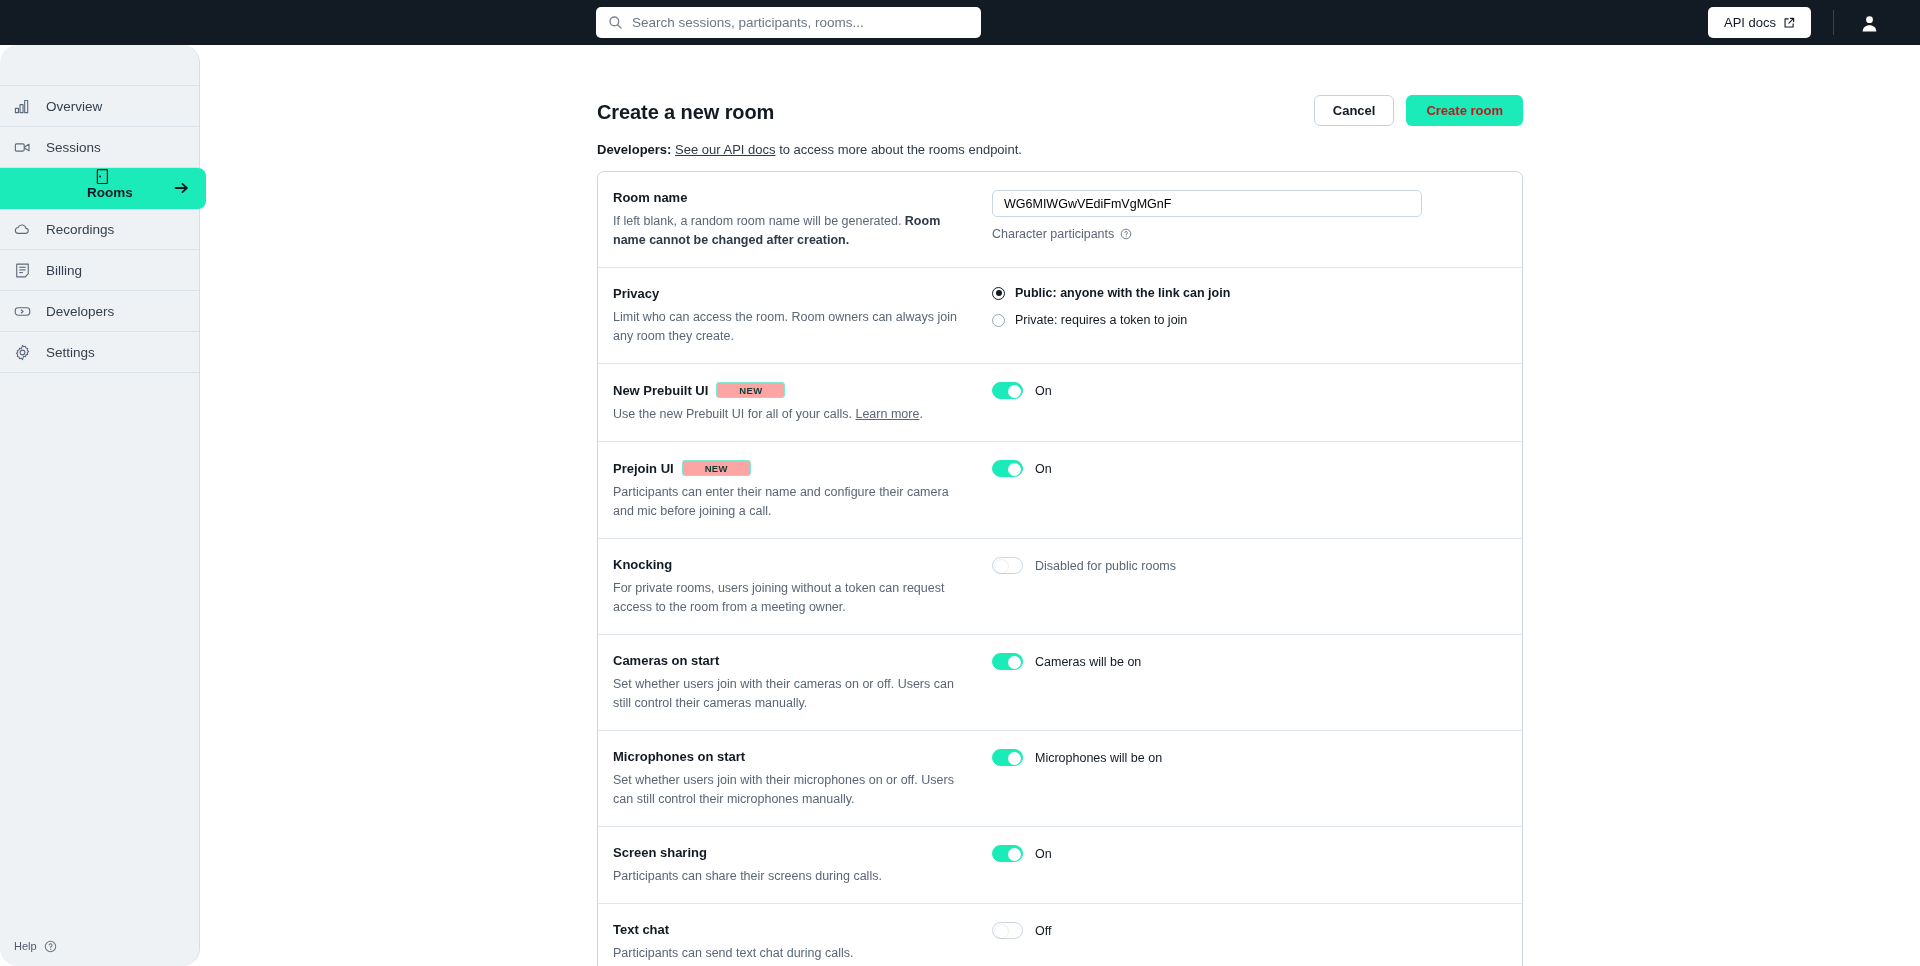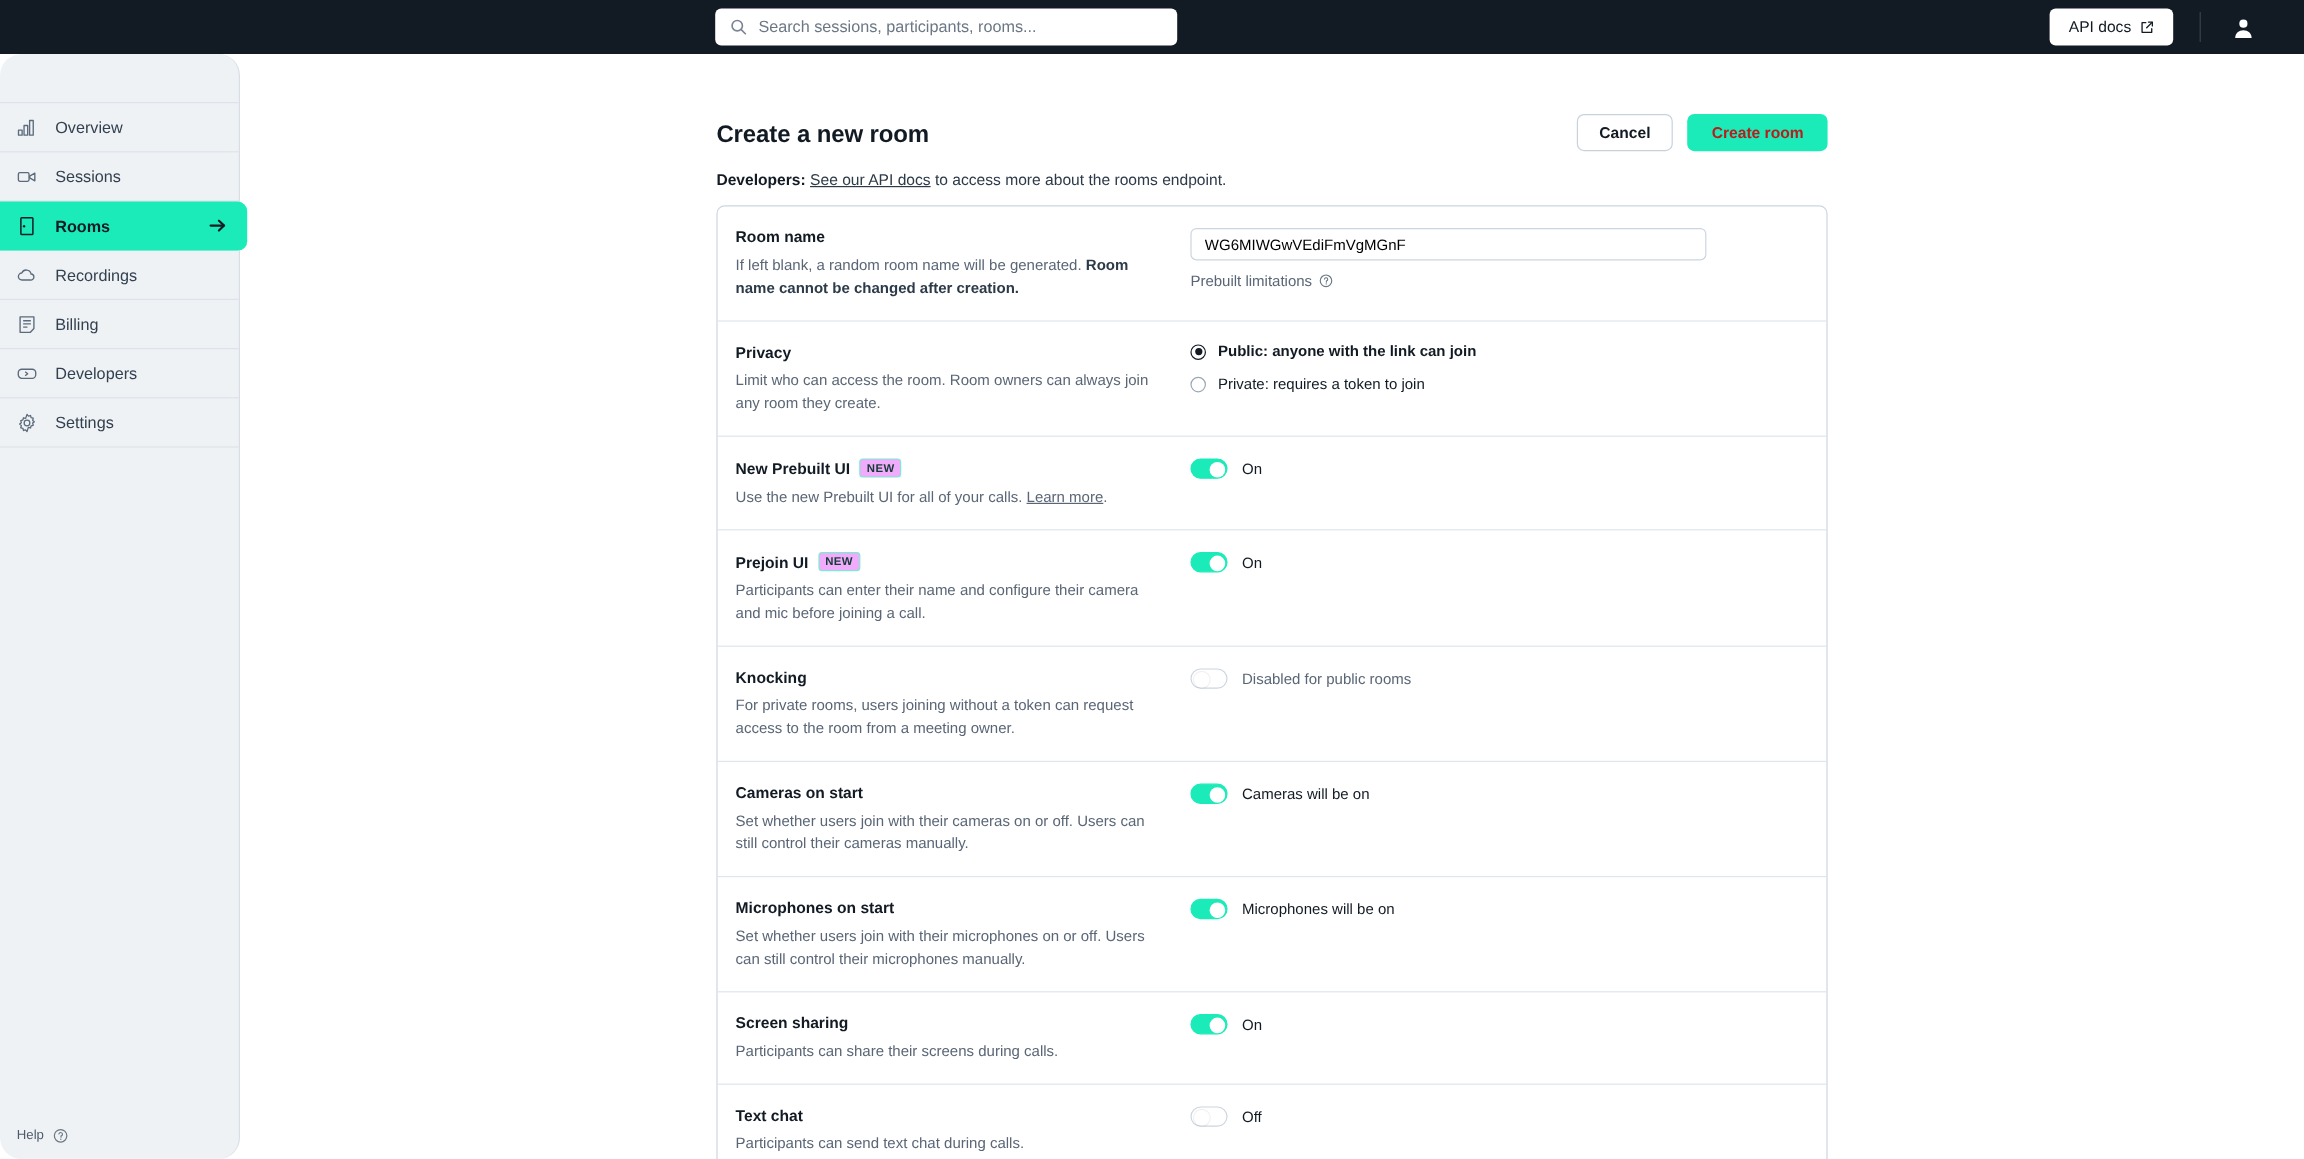--- a/index.html
+++ b/index.html
@@ -86,20 +86,21 @@
     display: block;
   }
   .nav-item.active {
     background: #1bebb9;
     border-radius: 0 8px 8px 0;
     border-bottom: 1px solid #1bebb9;
     width: 206px;
     font-weight: bold;
     color: #121a24;
     z-index: 2;
+    flex-direction: column;
   }
   .nav-item.active .nav-arrow {
     position: absolute; right: 17px; top: 50%;
     transform: translateY(-50%);
     width: 15px; height: 15px; display:block;
   }
   .help-row {
     position: absolute; left: 0; bottom: 0;
     width: 199px; height: 40px;
     display: flex; align-items: center;
@@ -165,22 +166,22 @@
     width: 394px; flex: 0 0 394px;
     padding-left: 15px; padding-right: 22px;
   }
   .row-title {
     font-size: 13px; font-weight: bold; color: #121a24;
     display: flex; align-items: center; gap: 8px;
     margin-bottom: 7px;
   }
   .badge-new {
     display: inline-flex; align-items: center; justify-content: center;
-    height: 16px; padding: 0 5px;
-    background: #f0abfc; border: 1px solid #7eebd1;
+    height: 16px; padding: 0 22px;
+    background: #fca5a5; border: 1px solid #7eebd1;
     border-radius: 3px;
     font-size: 9.5px; font-weight: bold; letter-spacing: 0.3px;
     color: #123b33;
   }
   .row-desc {
     font-size: 12.5px; line-height: 1.52; color: #5a6borange;
     color: #5a6676;
   }
   .row-desc b { font-weight: bold; color: #2d3a48; }
   .row-desc a { color: #5a6676; text-decoration: underline; }
@@ -398,21 +399,21 @@
         <div class="row-title">
           <span>Room name</span>
         </div>
         <div class="row-desc">
           <span>If left blank, a random room name will be generated. </span><b>Room name cannot be changed after creation.</b>
         </div>
       </div>
       <div class="row-right">
         <input class="text-input" type="text" value="WG6MIWGwVEdiFmVgMGnF" style="">
         <div class="sub-link">
-          <span>Prebuilt limitations</span>
+          <span>Character participants</span>
           <span class="q-icon">
             <svg viewBox="0 0 14 14" fill="none" stroke="#6b7785" stroke-width="1.1">
               <circle cx="7" cy="7" r="5.6"></circle>
               <path d="M5.5 5.3a1.6 1.6 0 1 1 1.9 1.9v1.1" stroke-linecap="round"></path>
               <circle cx="7.2" cy="10.1" r="0.6" fill="#6b7785" stroke="none"></circle>
             </svg>
           </span>
         </div>
       </div>
     </div>

